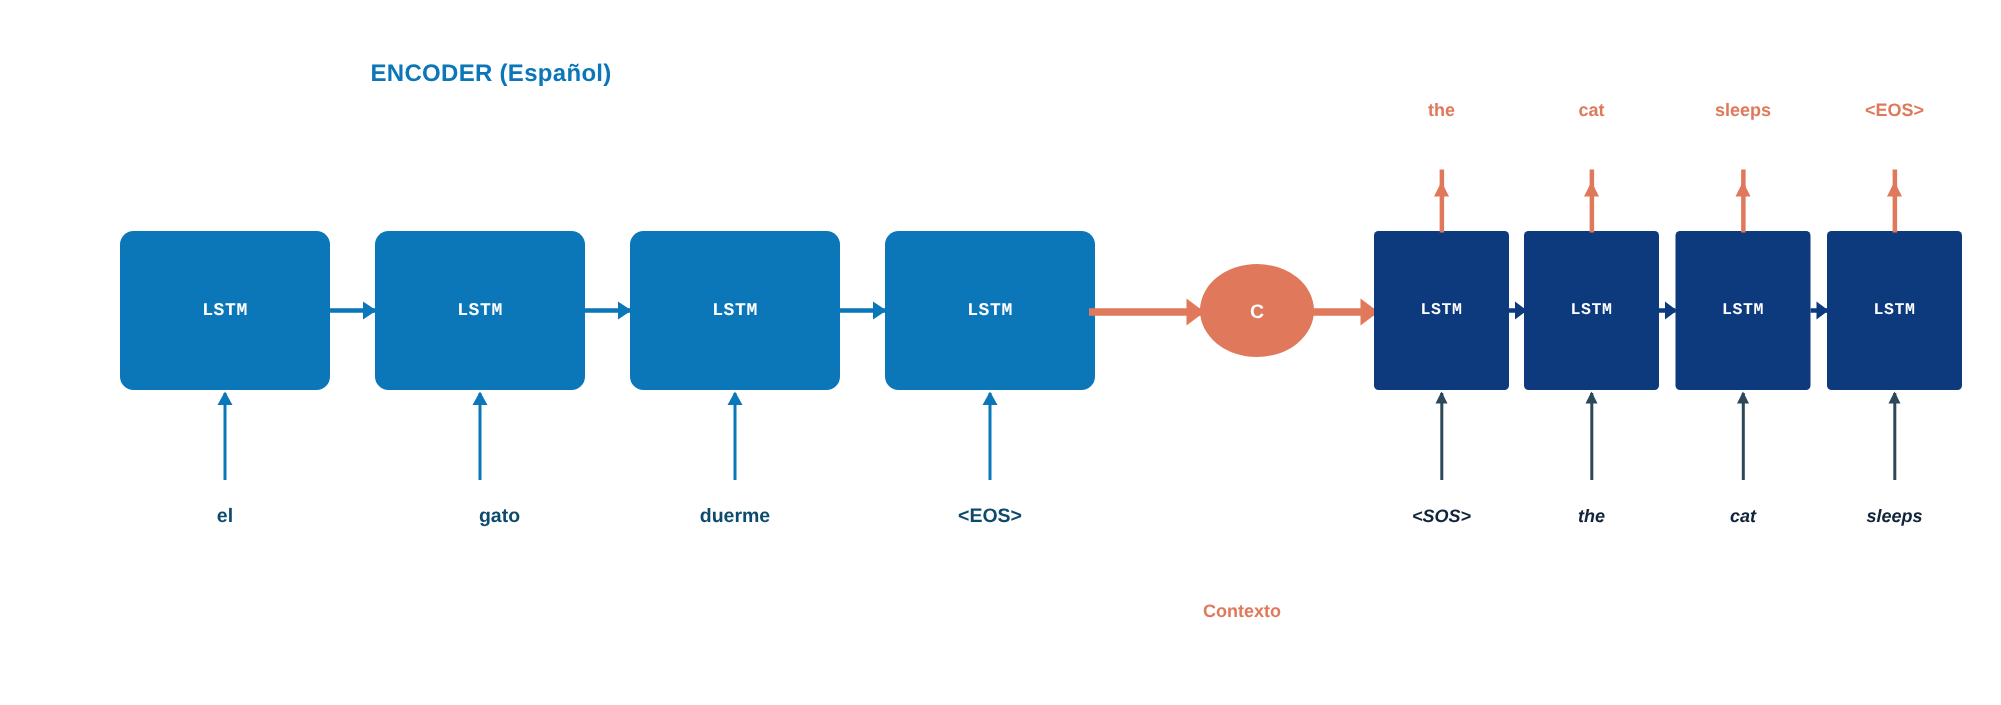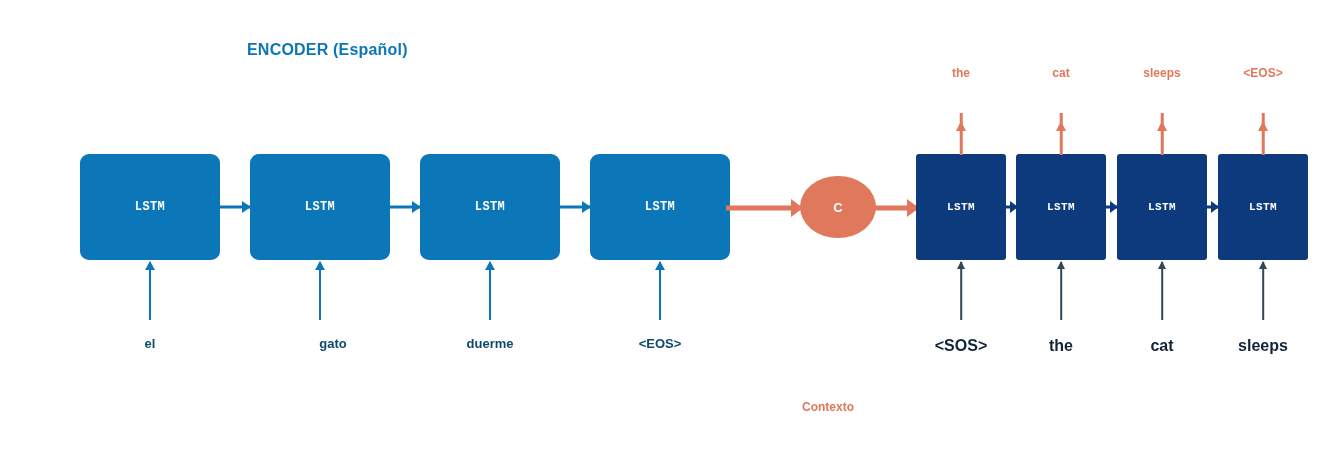--- a/index.html
+++ b/index.html
@@ -50,21 +50,21 @@
 
   
   .token{
     position:absolute;
     font-size:13px;font-weight:bold;
     white-space:nowrap;
     transform:translateX(-50%);
     text-align:center;
   }
   .token-in-enc{color:#0c4a6e;top:336px;}
-  .token-in-dec{color:#12243a;top:337px;font-size:16px;}
+  .token-in-dec{color:#12243a;top:337px;font-size:12px;font-style:italic;}
   .token-out-dec{color:#e0795b;top:66px;font-size:12px;}
 
   
   .arrow{position:absolute;}
   
   .arrow-h .shaft{position:absolute;left:0;top:50%;height:3px;width:100%;transform:translateY(-50%);}
   .arrow-h .head{
     position:absolute;right:-1px;top:50%;width:0;height:0;
     transform:translateY(-50%);
     border-top:6px solid transparent;border-bottom:6px solid transparent;

